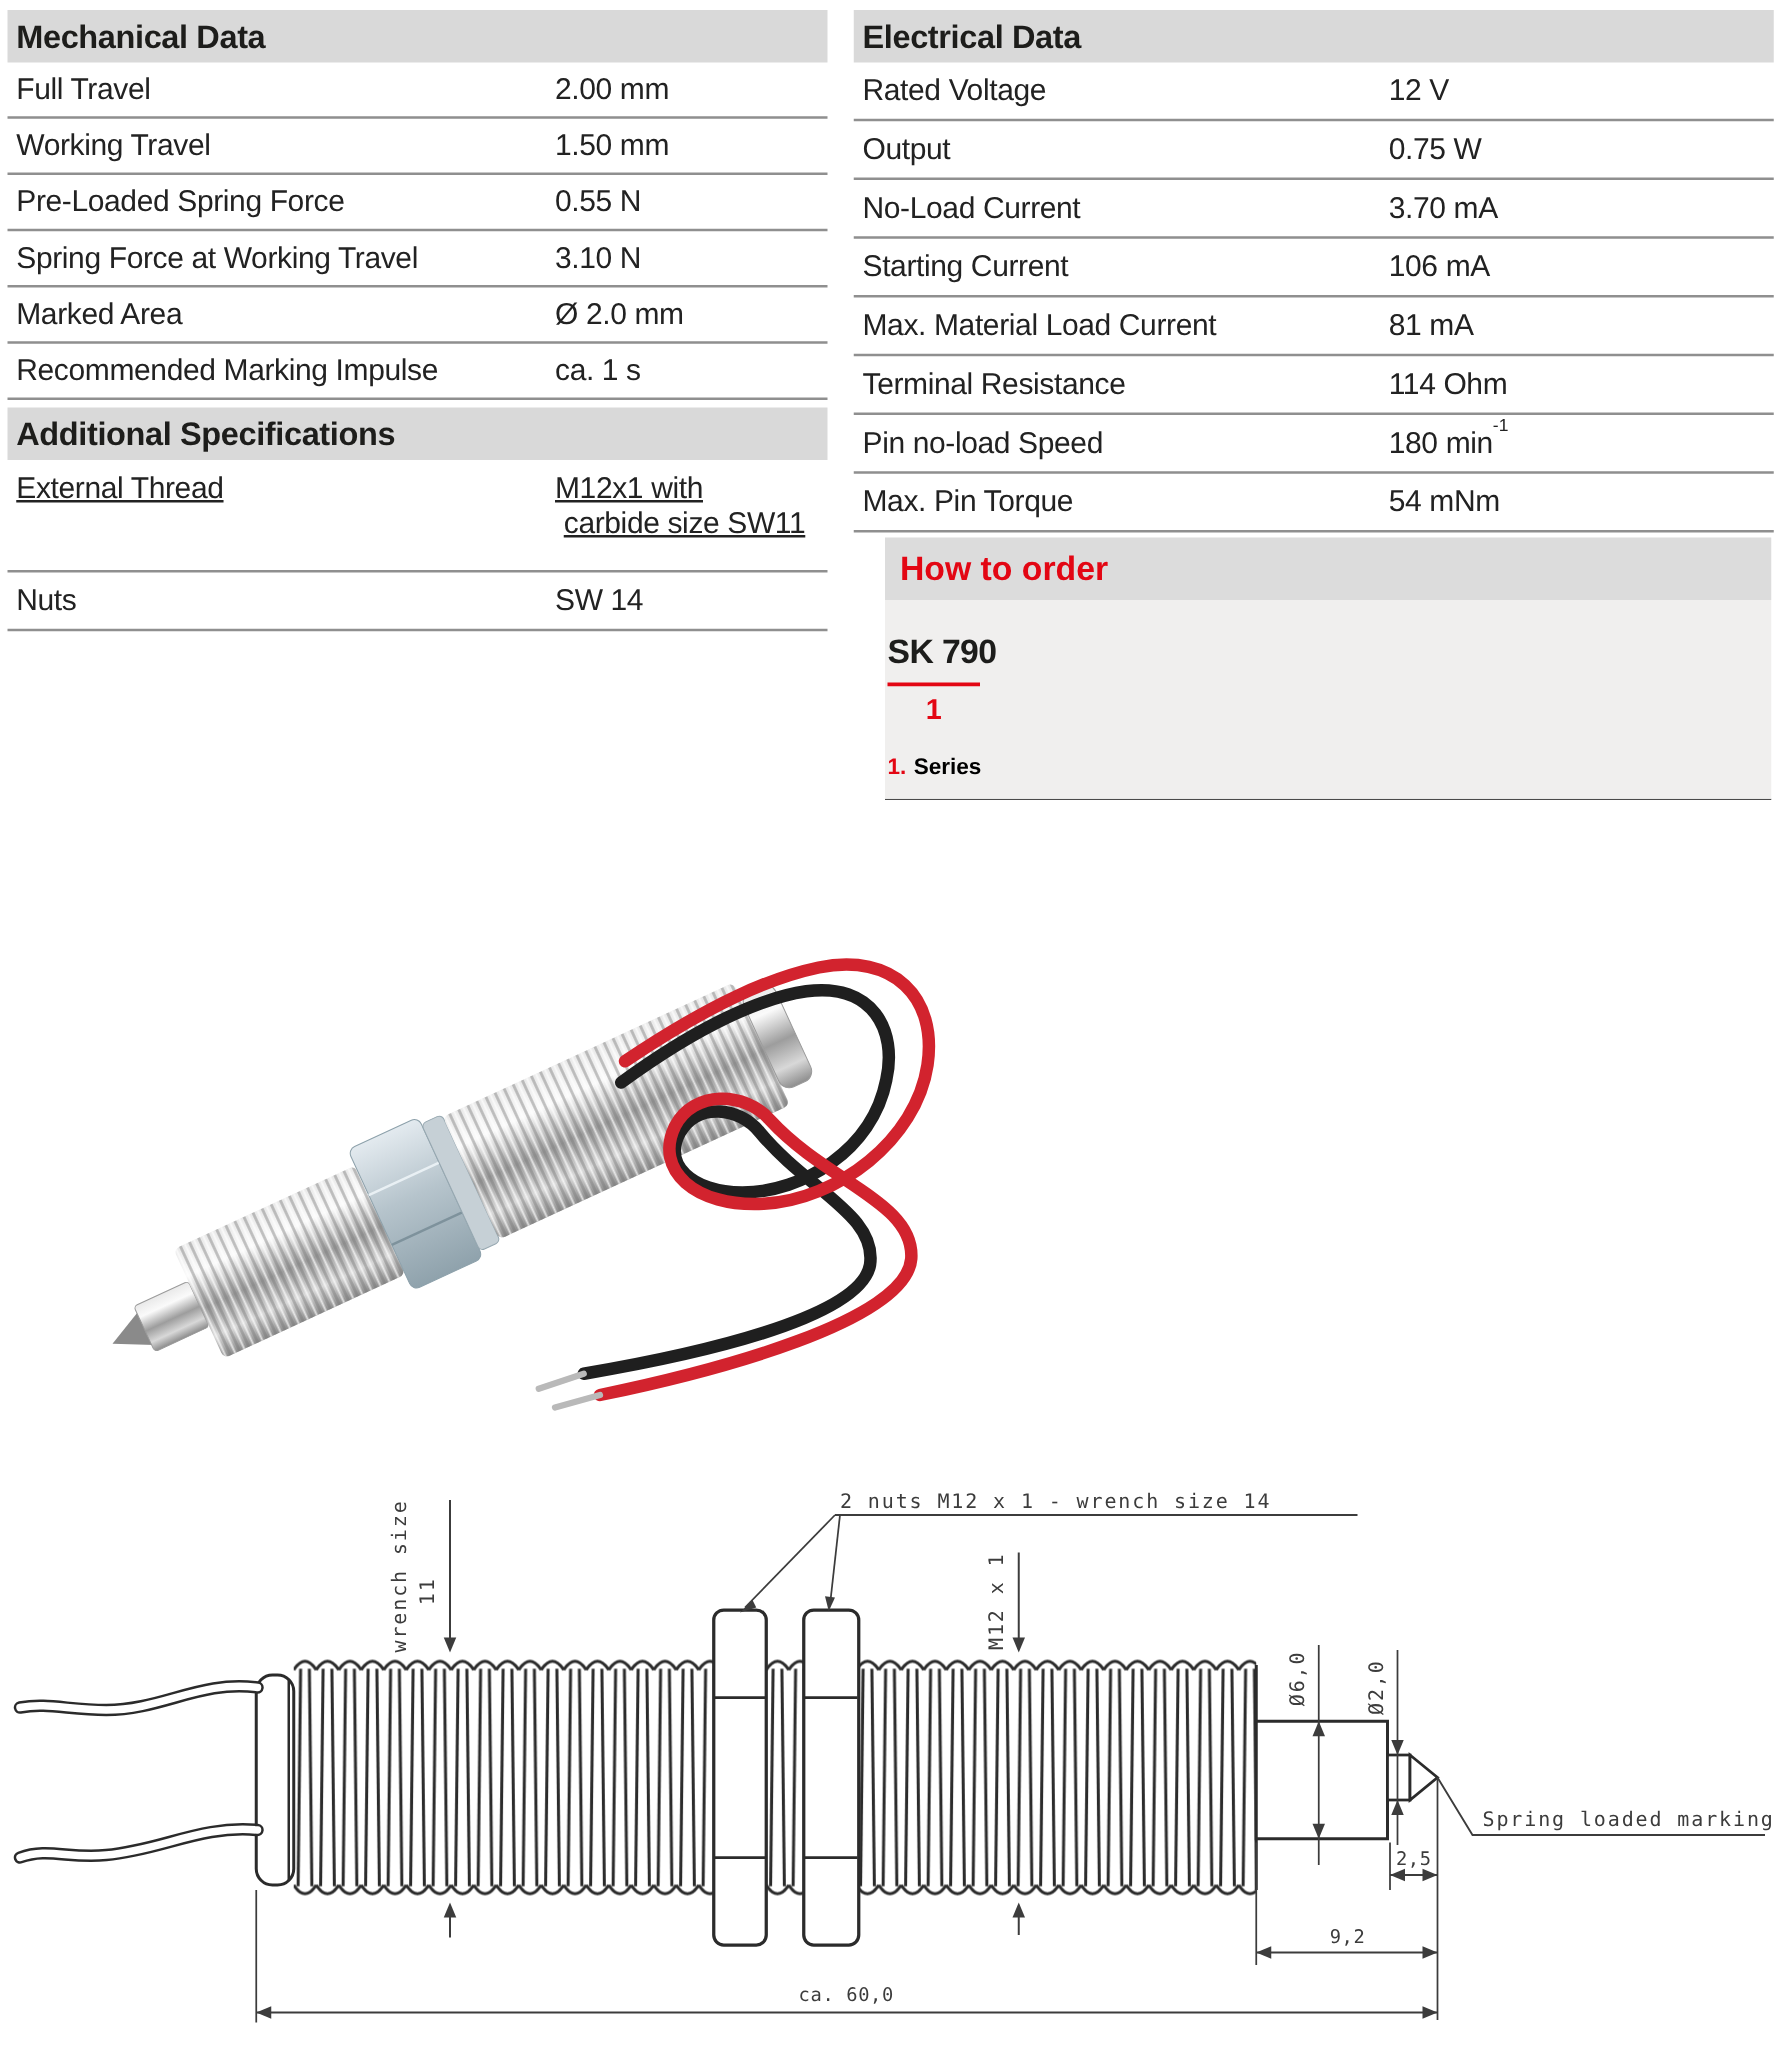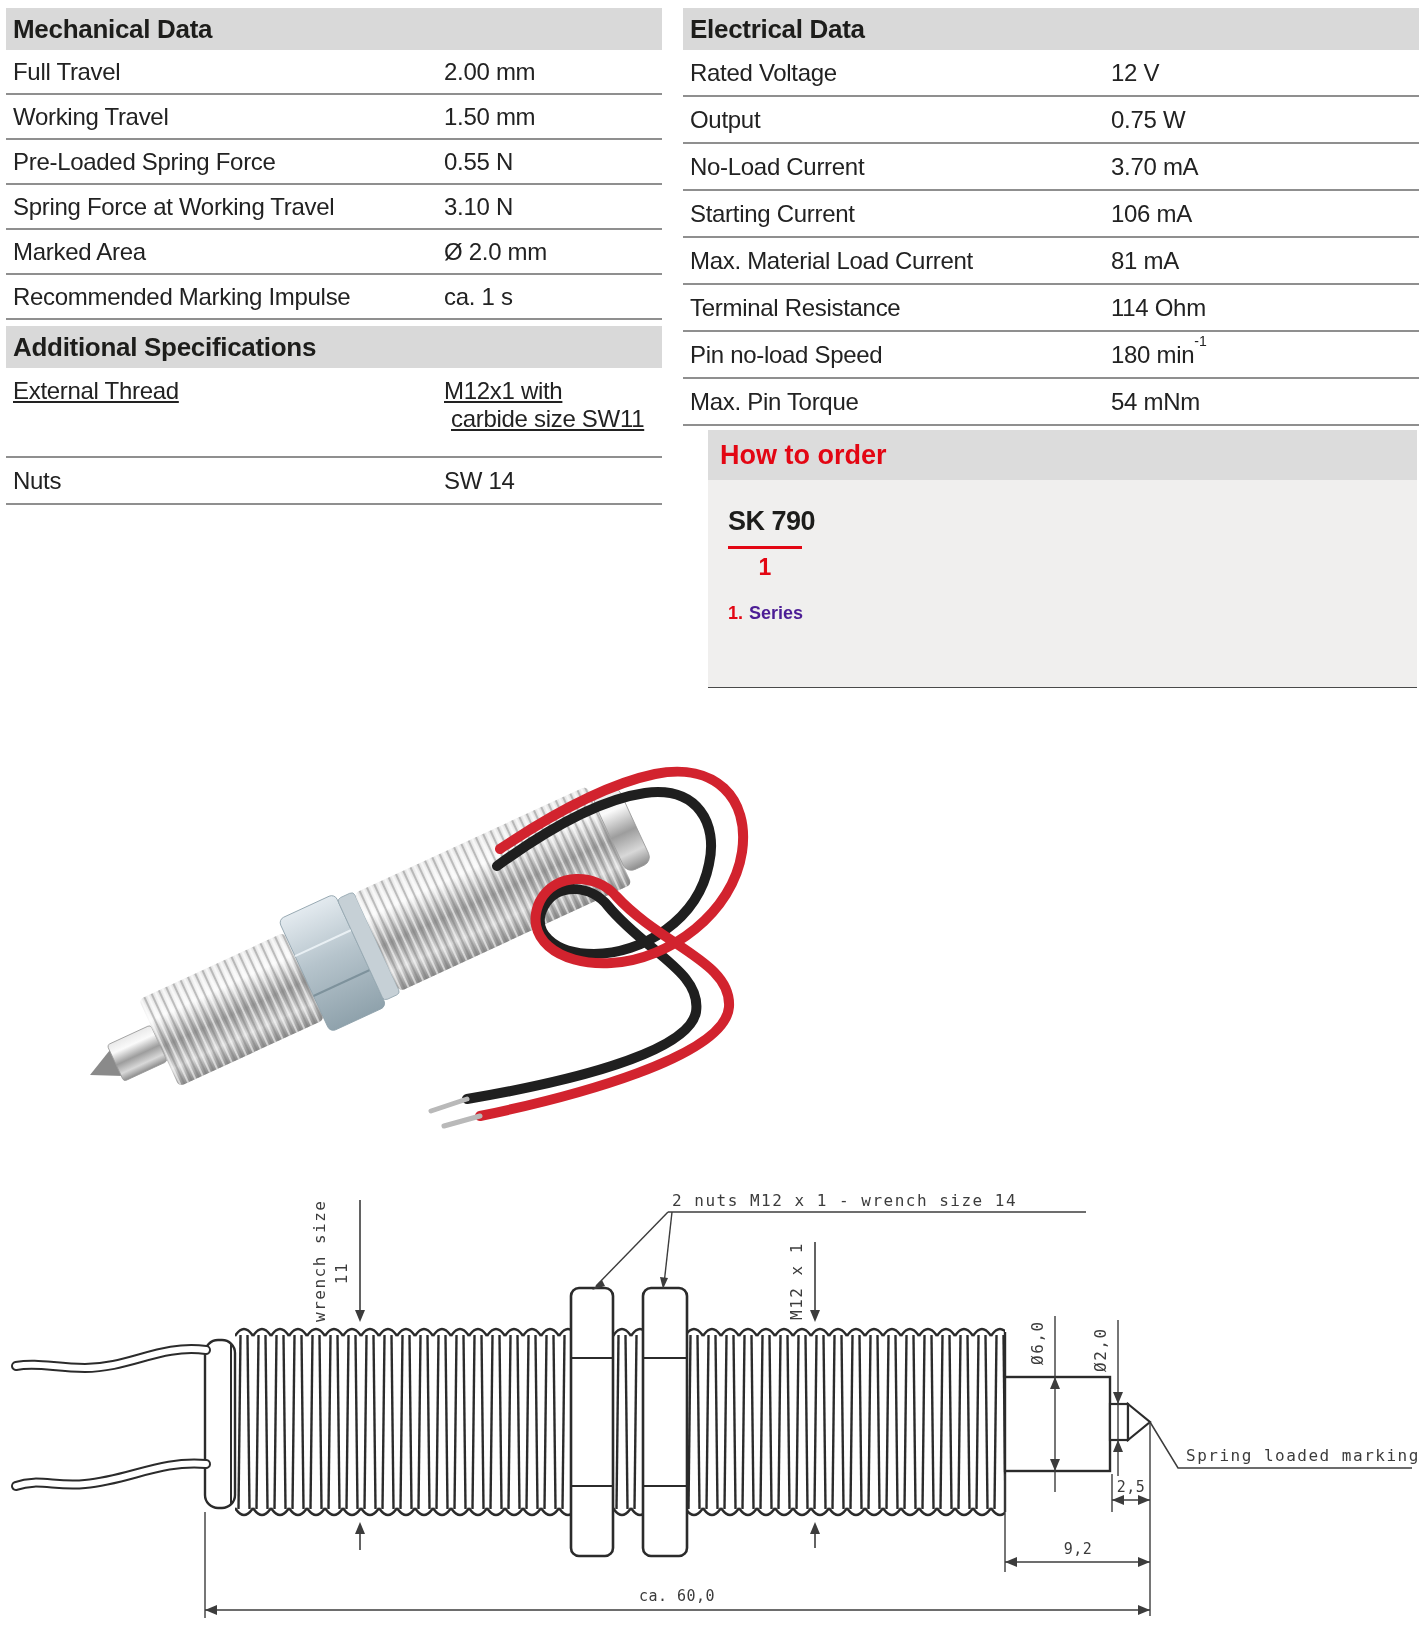--- a/index.html
+++ b/index.html
@@ -22,27 +22,27 @@
   .trow.tall .lbl,.trow.tall .val{padding-top:9px;}
   .val2{padding-left:7px;}
   #col-right .trow{min-height:45px;}
   .band.second{margin-top:6px;}
   sup.inv{font-size:14px;position:relative;top:-8px;letter-spacing:0;}
 
   
   #order{position:absolute;left:708px;top:430px;width:709px;border-bottom:1px solid #4a4a4a;}
   #order .oband{background:#dcdcdc;height:50px;display:flex;align-items:center;padding-left:12px;}
   #order .otitle{color:#e30613;font-weight:bold;font-size:27px;}
-  #order .obody{background:#f0efee;height:207px;padding-left:20px;box-sizing:border-box;}
+  #order .obody{background:#f0efee;height:159px;padding-left:2px;box-sizing:border-box;}
   #order .ocode{font-weight:bold;font-size:27px;padding-top:26px;letter-spacing:-0.5px;}
   #order .oline{width:74px;height:3px;background:#e30613;margin-top:9px;}
   #order .opos{color:#e30613;font-weight:bold;font-size:23px;width:74px;text-align:center;margin-top:5px;}
   #order .olegend{margin-top:22px;font-size:18px;font-weight:bold;}
   #order .olegend .num{color:#e30613;}
-  #order .olegend .txt{color:#4c1d95;margin-left:6px;}
+  #order .olegend .txt{color:#000000;margin-left:6px;}
 
   
   #photo{position:absolute;left:10px;top:700px;}
   #drawing{position:absolute;left:0px;top:1120px;}
   .dtext{font-family:"DejaVu Sans Mono",monospace;font-size:16px;fill:#3c3c3c;letter-spacing:1.5px;}
   .dtext.sm{font-size:15px;letter-spacing:0.5px;}
 </style>
 </head>
 <body>
 

